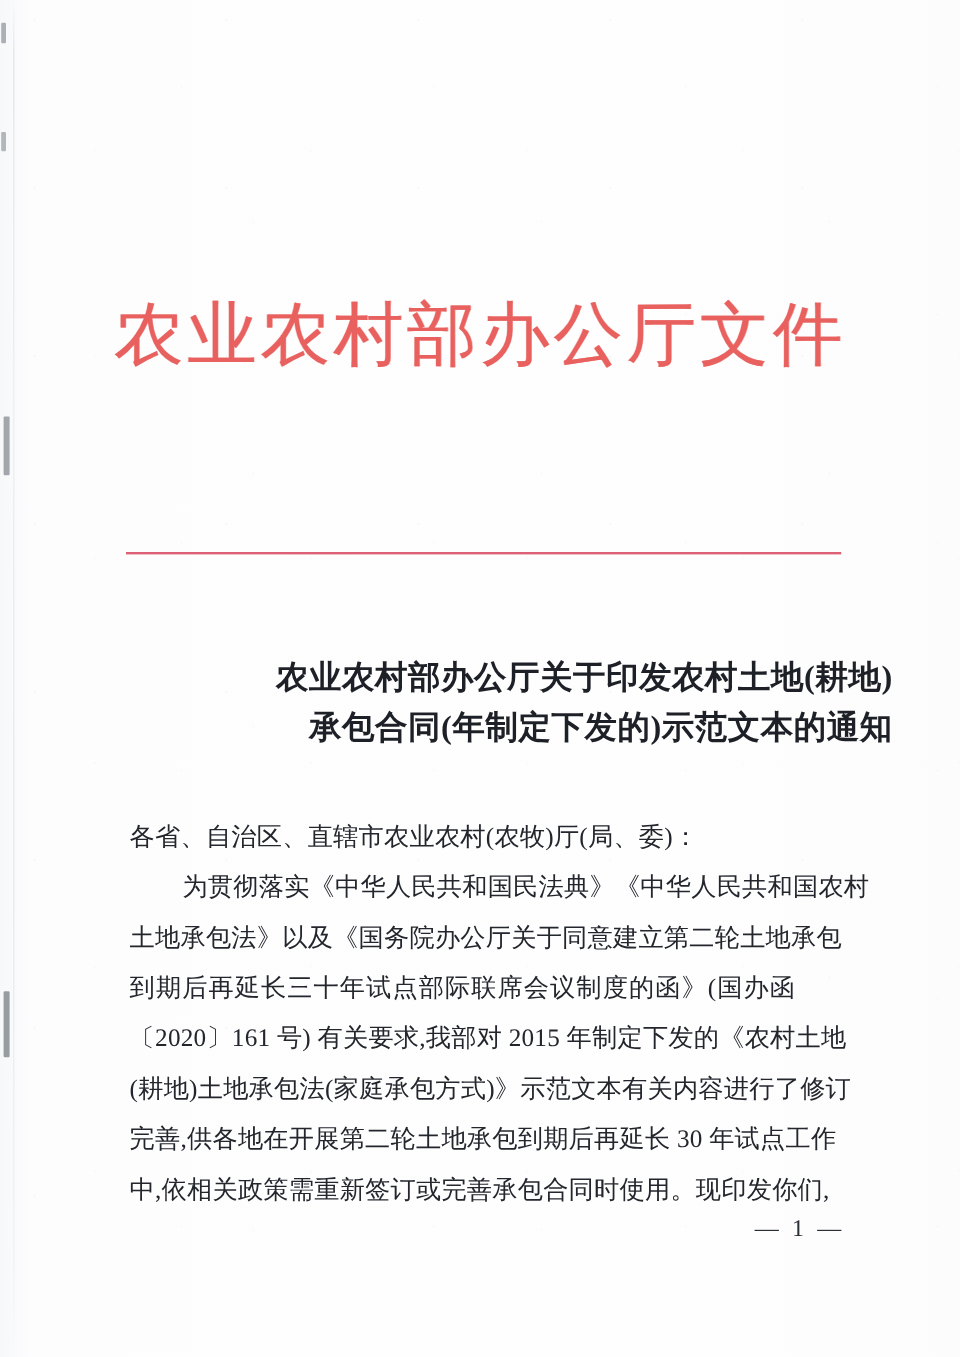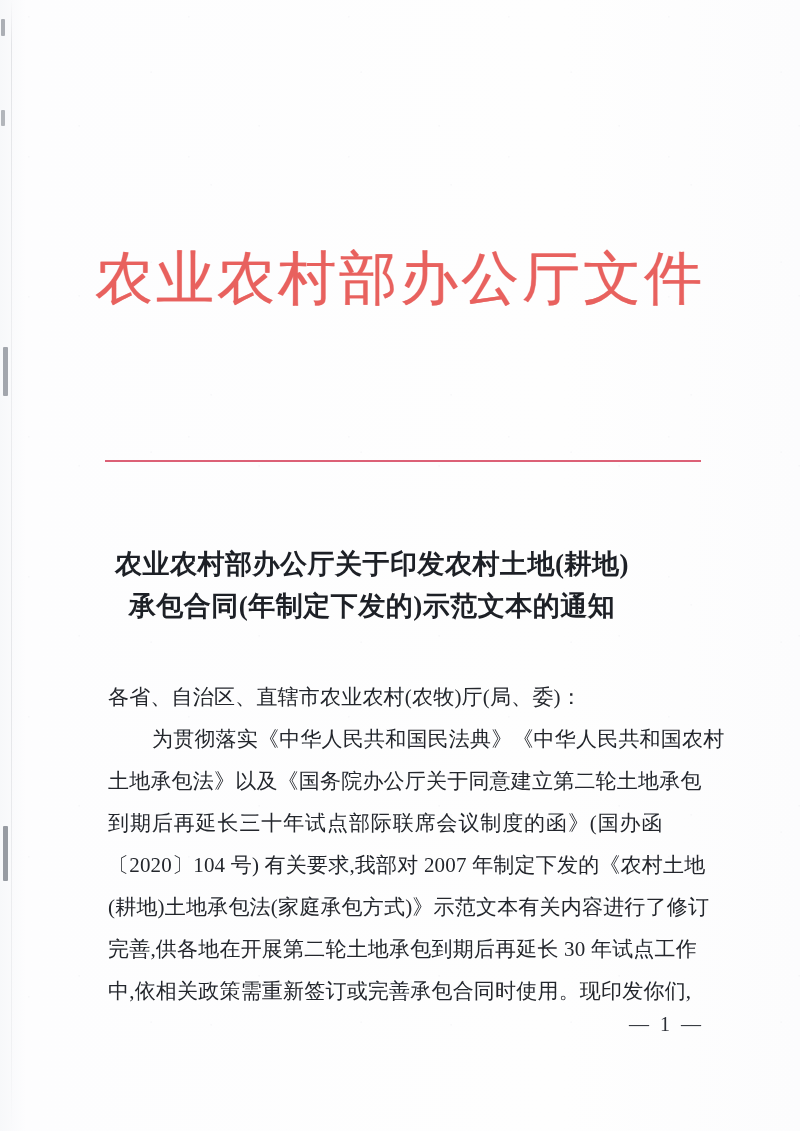--- a/index.html
+++ b/index.html
@@ -109,21 +109,21 @@
     background: #d9526a;
     opacity: .92;
   }
 
   
   .notice-title {
     position: absolute;
     left: 0;
     top: 543px;
     width: 744px;
-    text-align: center;
+    text-align: right;
   }
   .notice-title .tline {
     display: block;
     font-family: "Liberation Serif", "DejaVu Serif", serif;
     font-size: 27px;
     font-weight: 700;
     color: #1d2026;
     letter-spacing: 0.5px;
     line-height: 42px;
     white-space: nowrap;
@@ -207,21 +207,21 @@
   <div class="notice-title">
     <span class="tline">农业农村部办公厅关于印发农村土地(耕地)</span>
     <span class="tline">承包合同(年制定下发的)示范文本的通知</span>
   </div>
 
   <div class="body-block">
     <span class="body-line">各省、自治区、直辖市农业农村(农牧)厅(局、委)：</span>
     <span class="body-line indent">为贯彻落实《中华人民共和国民法典》《中华人民共和国农村</span>
     <span class="body-line">土地承包法》以及《国务院办公厅关于同意建立第二轮土地承包</span>
     <span class="body-line justify-wide">到期后再延长三十年试点部际联席会议制度的函》(国办函</span>
-    <span class="body-line">〔2020〕104 号) 有关要求,我部对 2007 年制定下发的《农村土地</span>
+    <span class="body-line">〔2020〕161 号) 有关要求,我部对 2015 年制定下发的《农村土地</span>
     <span class="body-line">(耕地)土地承包法(家庭承包方式)》示范文本有关内容进行了修订</span>
     <span class="body-line">完善,供各地在开展第二轮土地承包到期后再延长 30 年试点工作</span>
     <span class="body-line">中,依相关政策需重新签订或完善承包合同时使用。现印发你们,</span>
   </div>
 
   <div class="page-footer">
     <span>— 1 —</span>
   </div>
 
   <div class="speckle"></div>

